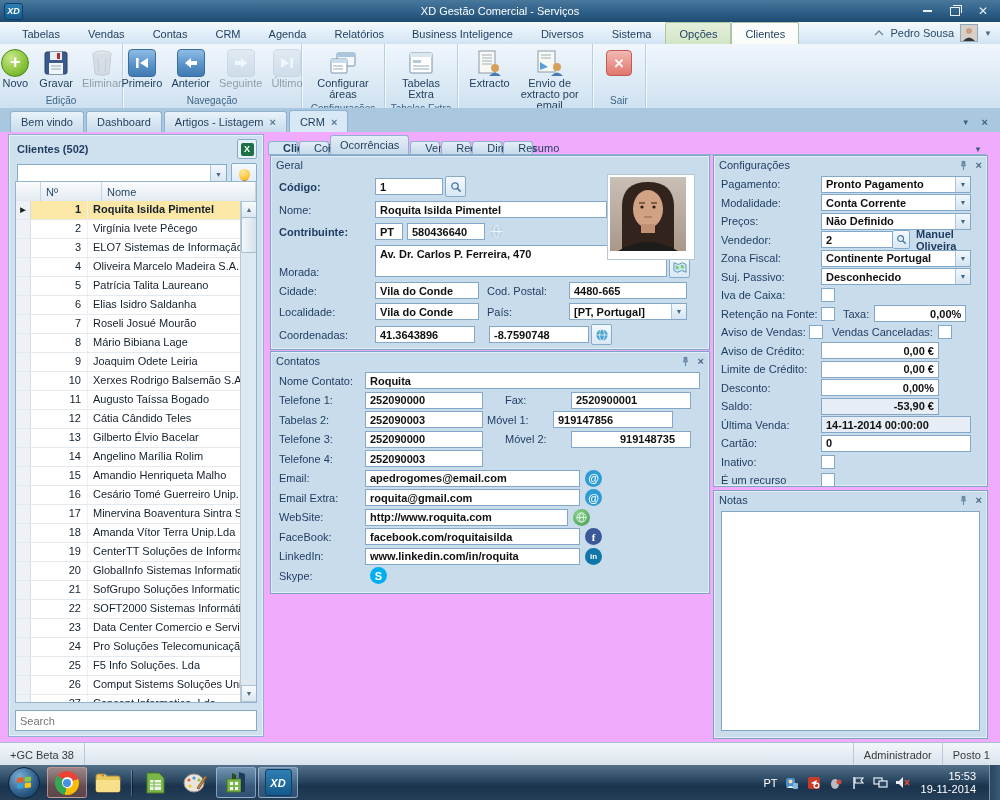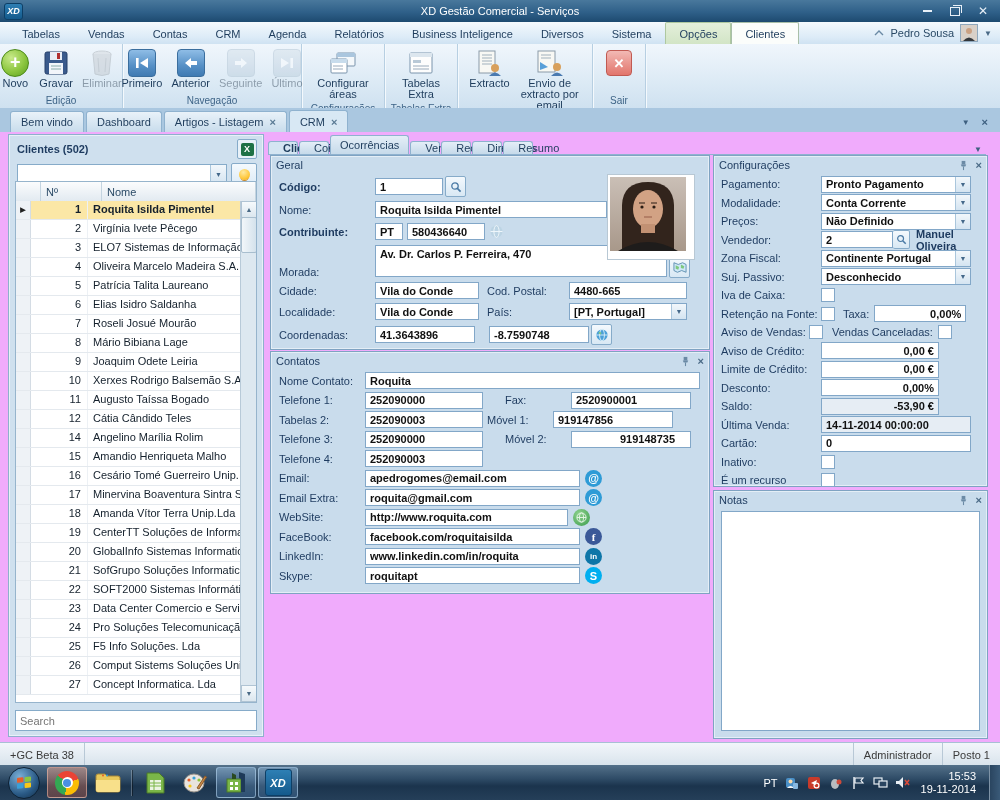--- a/index.html
+++ b/index.html
@@ -479,20 +479,25 @@
               <span class="n">11</span>
               <span class="nm">Augusto Taíssa Bogado</span>
             </div>
             <div class="row">
               <span class="m"></span>
               <span class="n">12</span>
               <span class="nm">Cátia Cândido Teles</span>
             </div>
             <div class="row">
               <span class="m"></span>
+              <span class="n">13</span>
+              <span class="nm">Gilberto Élvio Bacelar</span>
+            </div>
+            <div class="row">
+              <span class="m"></span>
               <span class="n">14</span>
               <span class="nm">Angelino Marília Rolim</span>
             </div>
             <div class="row">
               <span class="m"></span>
               <span class="n">15</span>
               <span class="nm">Amandio Henriqueta Malho</span>
             </div>
             <div class="row">
               <span class="m"></span>
@@ -766,21 +771,20 @@
           <input class="tb" style="width: 215px;" value="facebook.com/roquitaisilda">
           <span class="cicon" style="background:#3b5998;font-family:'Liberation Serif',serif">f</span>
           </div>
         <div class="frow">
             <span class="l2">LinkedIn:</span>
           <input class="tb" style="width: 215px;" value="www.linkedin.com/in/roquita">
           <span class="cicon" style="background:#0e76a8;font-size:8px">in</span>
           </div>
         <div class="frow">
             <span class="l2">Skype:</span>
-          <input class="tb" style="width: 215px;" value="roquitapt">
           <span class="cicon" style="background:#00aff0">S</span>
           </div>
       </div>
     </div>
 
     <div id="config" class="abs pnl">
       <div class="phead">
           <span class="pt">Configurações</span>
         <span class="ptools">
           <svg class="pin" viewBox="0 0 12 12">

